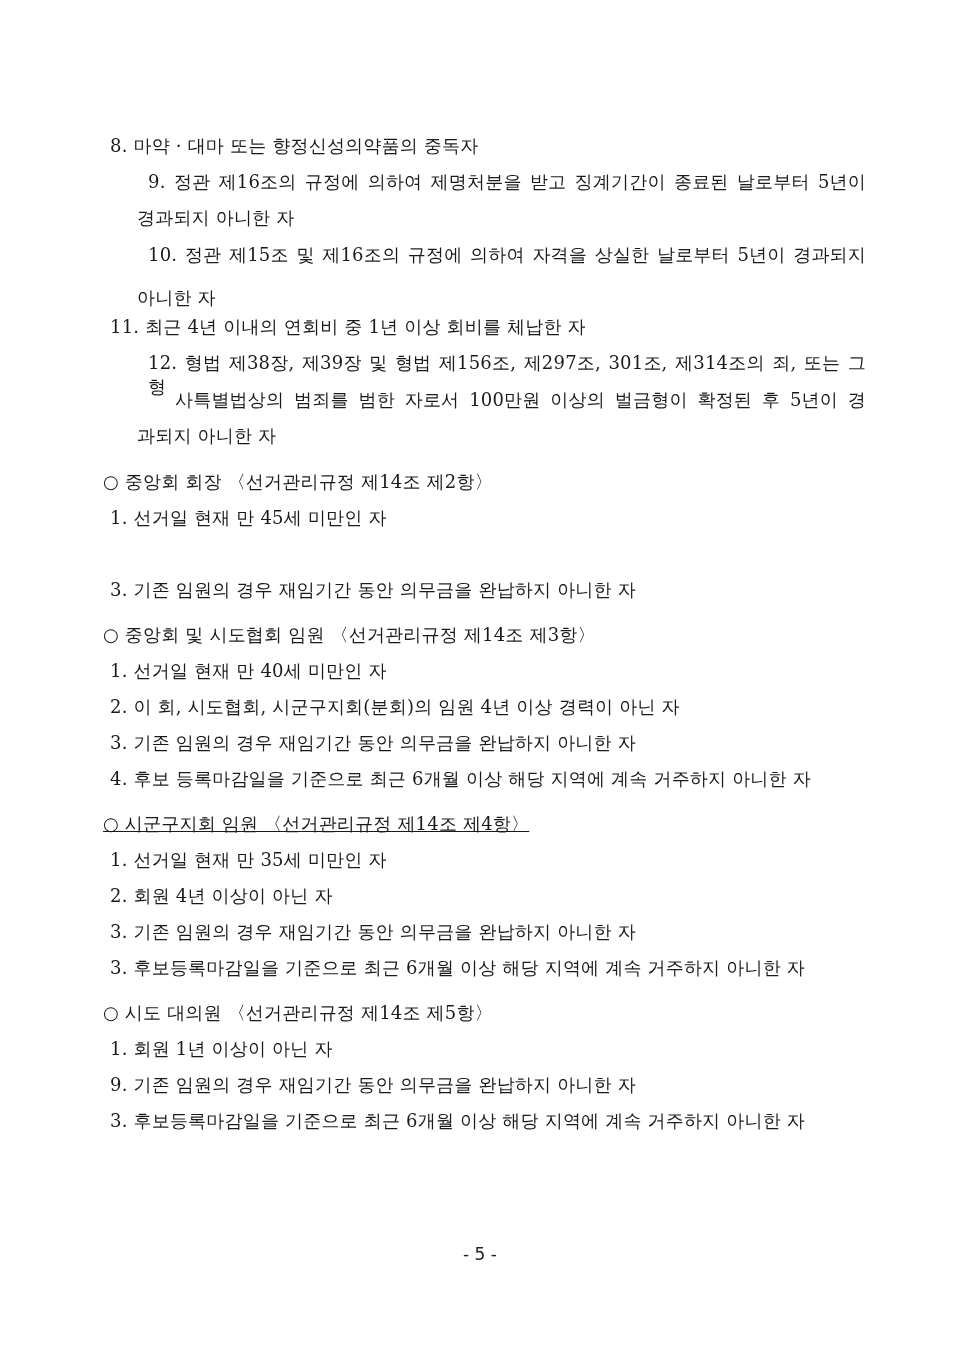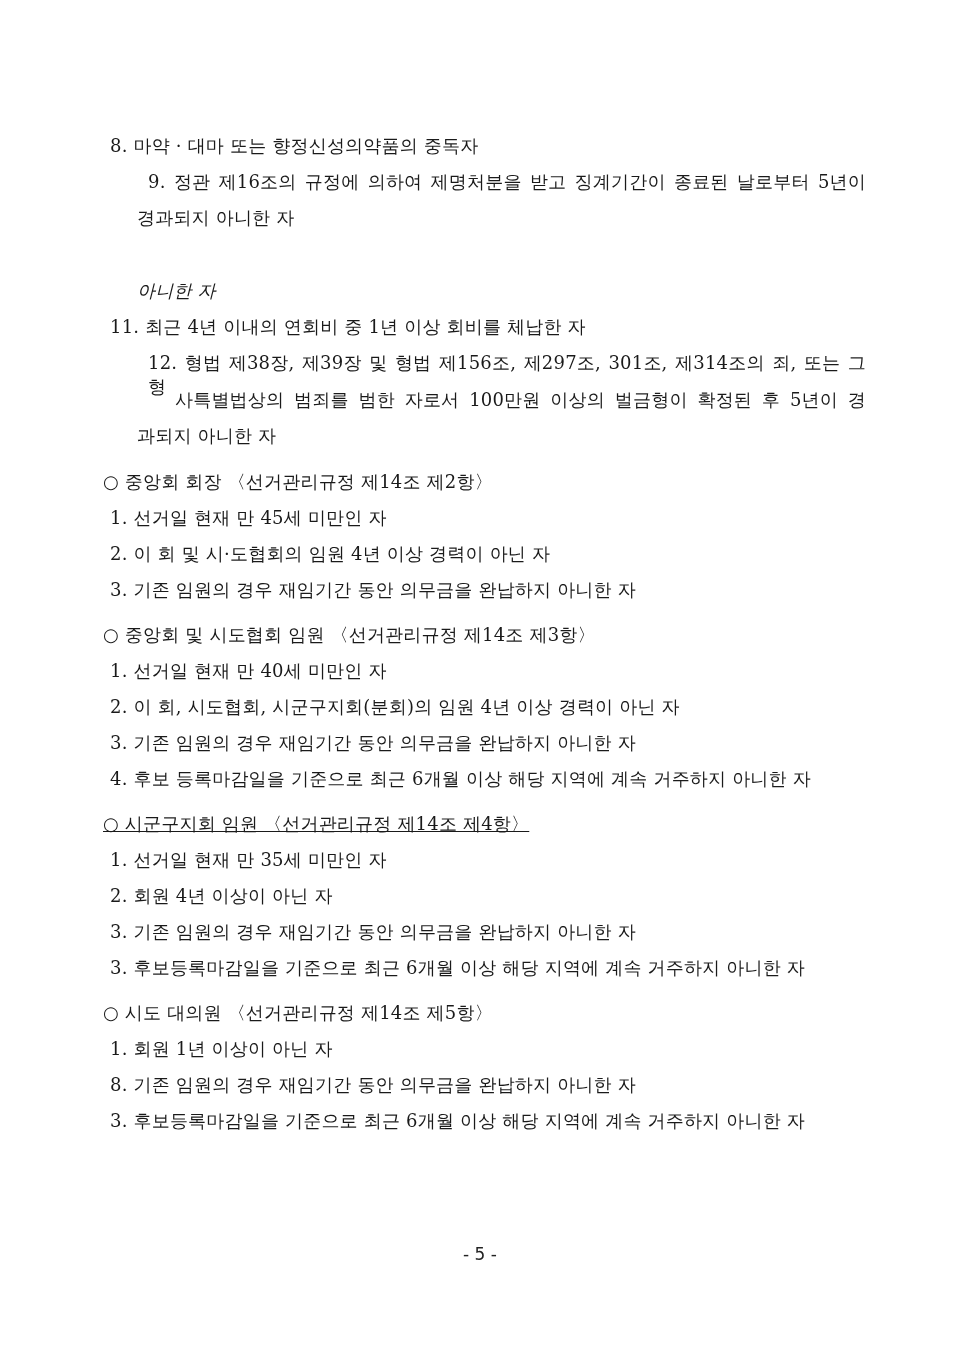--- a/index.html
+++ b/index.html
@@ -51,44 +51,44 @@
 </head>
 <body>
 
 <div class="page">
 
   <div class="line" style="left:110px; top:134px;">8. 마약 · 대마 또는 향정신성의약품의 중독자</div>
 
   <div class="line justify" style="left:110px; top:170px;">9. 정관 제16조의 규정에 의하여 제명처분을 받고 징계기간이 종료된 날로부터 5년이</div>
   <div class="line" style="left:137px; top:206px;">경과되지 아니한 자</div>
 
-  <div class="line" style="left:137px; top:279px;font-style:italic;">아니한 자</div>
+  <div class="line justify" style="left:110px; top:243px;">10. 정관 제15조 및 제16조의 규정에 의하여 자격을 상실한 날로부터 5년이 경과되지</div>
+  <div class="line" style="left:137px; top:286px;">아니한 자</div>
 
   <div class="line" style="left:110px; top:315px;">11. 최근 4년 이내의 연회비 중 1년 이상 회비를 체납한 자</div>
 
   <div class="line justify" style="left:110px; top:351px;">12. 형법 제38장, 제39장 및 형법 제156조, 제297조, 301조, 제314조의 죄, 또는 그 형</div>
   <div class="line justify" style="left:137px; top:388px; width:691px;">사특별법상의 범죄를 범한 자로서 100만원 이상의 벌금형이 확정된 후 5년이 경</div>
   <div class="line" style="left:137px; top:424px;">과되지 아니한 자</div>
 
   <div class="line" style="left:103px; top:470px;">○ 중앙회 회장 〈선거관리규정 제14조 제2항〉</div>
   <div class="line" style="left:110px; top:506px;">1. 선거일 현재 만 45세 미만인 자</div>
-  <div class="line" style="left:110px; top:542px;">2. 이 회 및 시·도협회의 임원 4년 이상 경력이 아닌 자</div>
   <div class="line" style="left:110px; top:578px;">3. 기존 임원의 경우 재임기간 동안 의무금을 완납하지 아니한 자</div>
 
   <div class="line" style="left:103px; top:623px;">○ 중앙회 및 시도협회 임원 〈선거관리규정 제14조 제3항〉</div>
   <div class="line" style="left:110px; top:659px;">1. 선거일 현재 만 40세 미만인 자</div>
   <div class="line" style="left:110px; top:695px;">2. 이 회, 시도협회, 시군구지회(분회)의 임원 4년 이상 경력이 아닌 자</div>
   <div class="line" style="left:110px; top:731px;">3. 기존 임원의 경우 재임기간 동안 의무금을 완납하지 아니한 자</div>
   <div class="line" style="left:110px; top:767px;">4. 후보 등록마감일을 기준으로 최근 6개월 이상 해당 지역에 계속 거주하지 아니한 자</div>
 
   <div class="line" style="left:103px; top:812px;text-decoration:underline;">○ 시군구지회 임원 〈선거관리규정 제14조 제4항〉</div>
   <div class="line" style="left:110px; top:848px;">1. 선거일 현재 만 35세 미만인 자</div>
   <div class="line" style="left:110px; top:884px;">2. 회원 4년 이상이 아닌 자</div>
   <div class="line" style="left:110px; top:920px;">3. 기존 임원의 경우 재임기간 동안 의무금을 완납하지 아니한 자</div>
   <div class="line" style="left:110px; top:956px;">3. 후보등록마감일을 기준으로 최근 6개월 이상 해당 지역에 계속 거주하지 아니한 자</div>
 
   <div class="line" style="left:103px; top:1001px;">○ 시도 대의원 〈선거관리규정 제14조 제5항〉</div>
   <div class="line" style="left:110px; top:1037px;text-align:right;">1. 회원 1년 이상이 아닌 자</div>
-  <div class="line" style="left:110px; top:1073px;">8. 기존 임원의 경우 재임기간 동안 의무금을 완납하지 아니한 자</div>
+  <div class="line" style="left:110px; top:1073px;">9. 기존 임원의 경우 재임기간 동안 의무금을 완납하지 아니한 자</div>
   <div class="line" style="left:110px; top:1109px;">3. 후보등록마감일을 기준으로 최근 6개월 이상 해당 지역에 계속 거주하지 아니한 자</div>
 
   <div class="footer">- 5 -</div>
 </div>
 
 </body></html>

